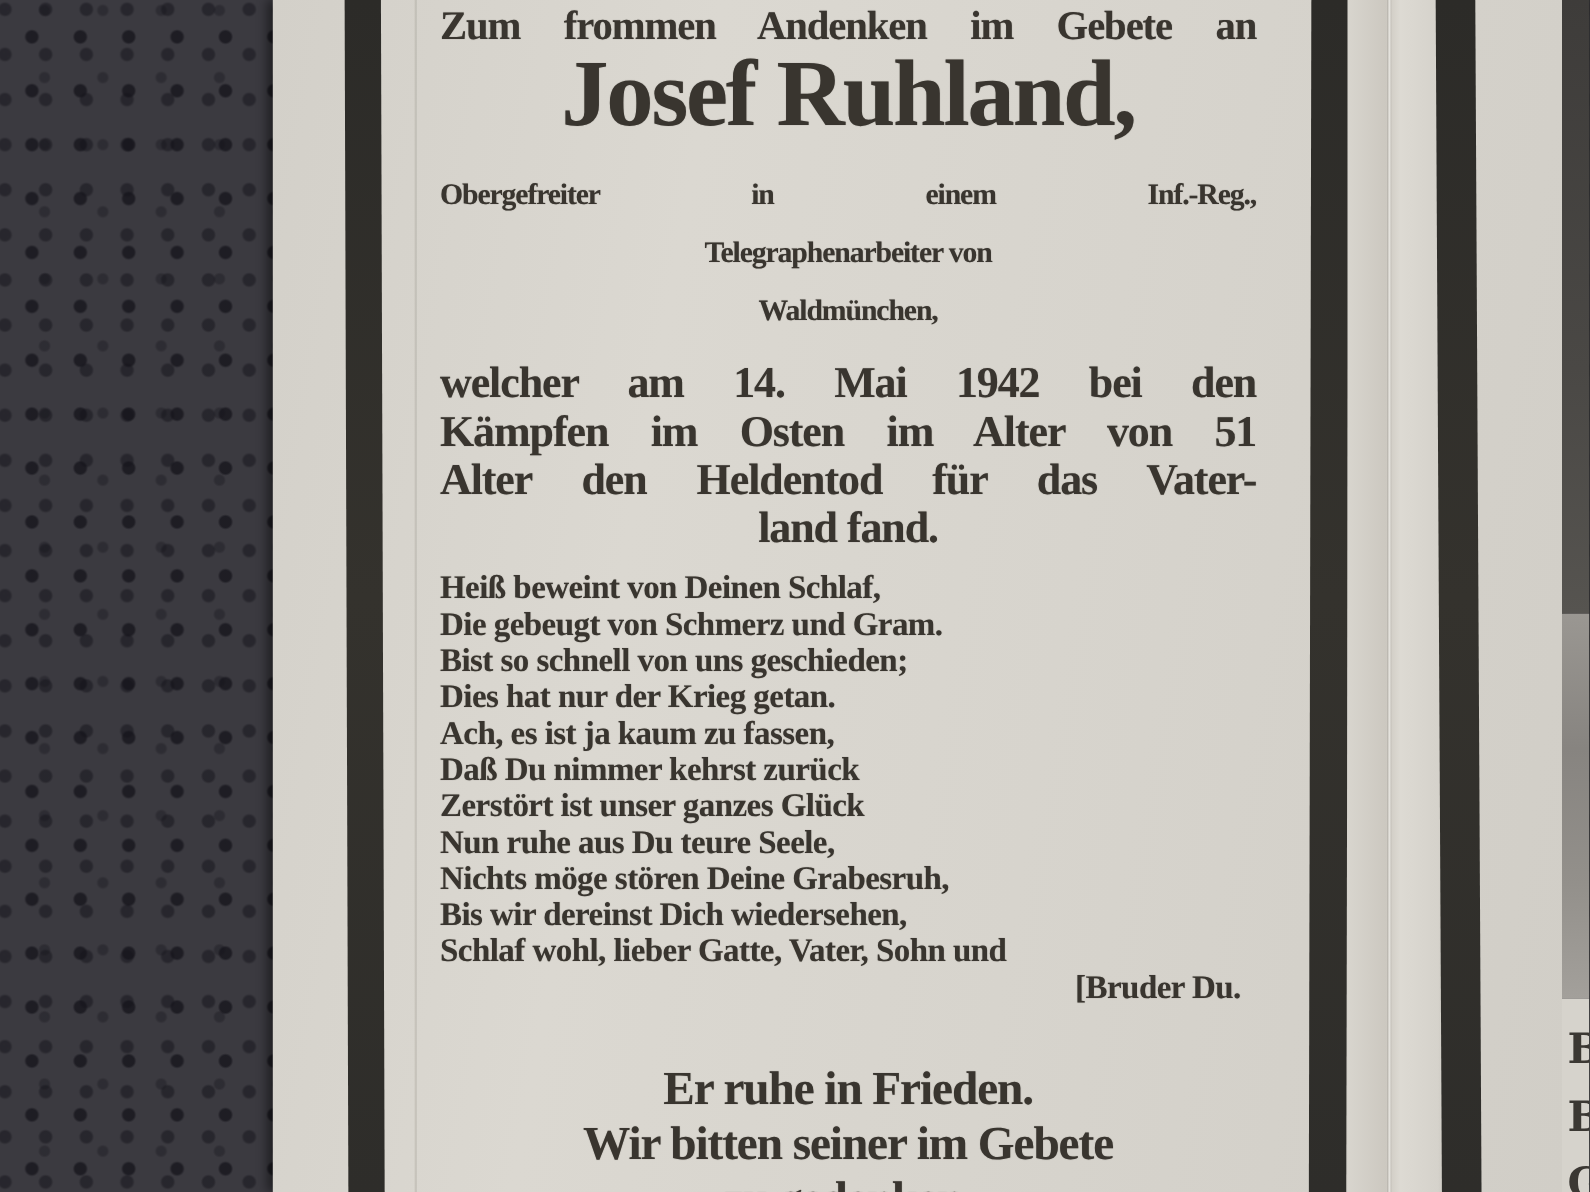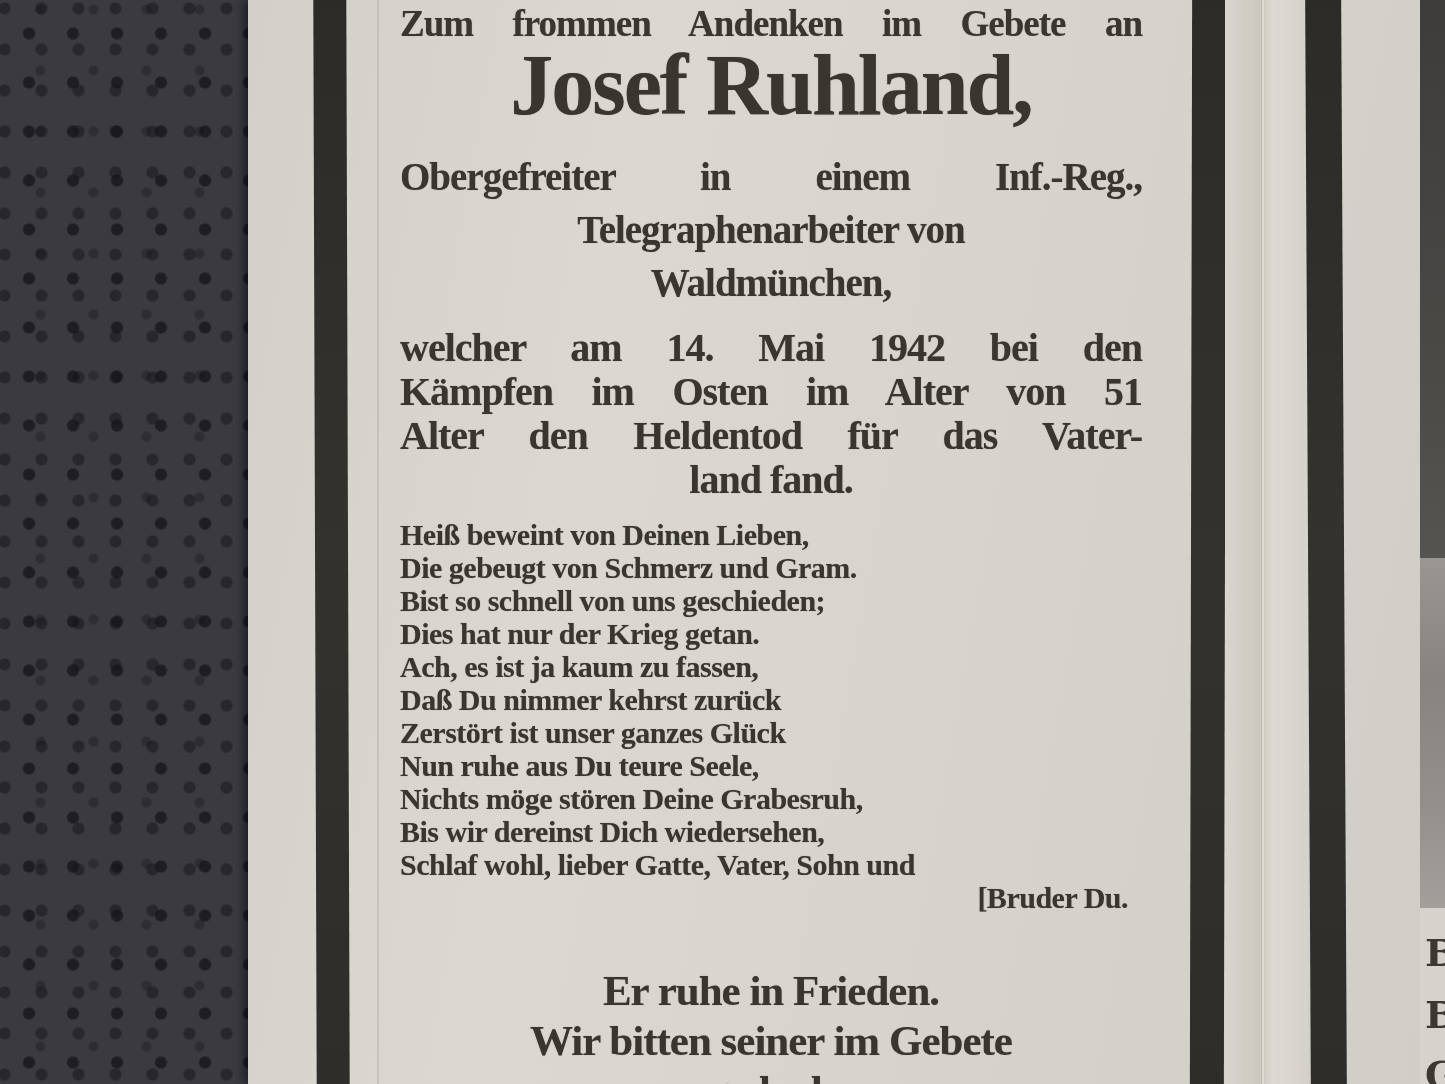--- a/index.html
+++ b/index.html
@@ -49,21 +49,21 @@
     position:absolute;left:400px;top:0;width:742px;height:1084px;
     color:#39352f;font-weight:bold;
     text-shadow:0 0 1px rgba(45,40,33,.4);
     font-family:Liberation Serif, serif;
   }
   .line{white-space:nowrap;}
   .jl{text-align:justify;text-align-last:justify;white-space:normal;}
   .ctr{text-align:center;}
   .intro{position:absolute;top:2px;width:100%;font-size:37px;letter-spacing:-1px;}
   .name{position:absolute;top:40px;width:100%;font-size:86px;letter-spacing:-2px;line-height:1.05;}
-  .ranks{position:absolute;top:150px;width:100%;font-size:39px;line-height:53px;letter-spacing:-1px;}
+  .ranks{position:absolute;top:150px;width:100%;font-size:27px;line-height:53px;letter-spacing:-1px;}
   .obit{position:absolute;top:326px;width:100%;font-size:40px;line-height:44px;letter-spacing:-1px;}
   .poem{position:absolute;top:518px;width:100%;font-size:30px;line-height:33px;letter-spacing:-.5px;}
   .poem .carry{text-align:right;padding-right:14px;}
   .closing{position:absolute;top:966px;width:100%;font-size:43px;line-height:50px;letter-spacing:-1px;}
 </style>
 </head>
 <body>
 
 <div class="scene">
 
@@ -97,21 +97,21 @@
     </div>
 
     <div class="obit">
       <div class="jl">welcher am 14. Mai 1942 bei den</div>
       <div class="jl">Kämpfen im Osten im Alter von 51</div>
       <div class="jl">Alter den Heldentod für das Vater-</div>
       <div class="ctr line">land fand.</div>
     </div>
 
     <div class="poem">
-      <div class="line">Heiß beweint von Deinen Lieben,</div>
+      <div class="line">Heiß beweint von Deinen Schlaf,</div>
       <div class="line">Die gebeugt von Schmerz und Gram.</div>
       <div class="line">Bist so schnell von uns geschieden;</div>
       <div class="line">Dies hat nur der Krieg getan.</div>
       <div class="line">Ach, es ist ja kaum zu fassen,</div>
       <div class="line">Daß Du nimmer kehrst zurück</div>
       <div class="line">Zerstört ist unser ganzes Glück</div>
       <div class="line">Nun ruhe aus Du teure Seele,</div>
       <div class="line">Nichts möge stören Deine Grabesruh,</div>
       <div class="line">Bis wir dereinst Dich wiedersehen,</div>
       <div class="line">Schlaf wohl, lieber Gatte, Vater, Sohn und</div>

